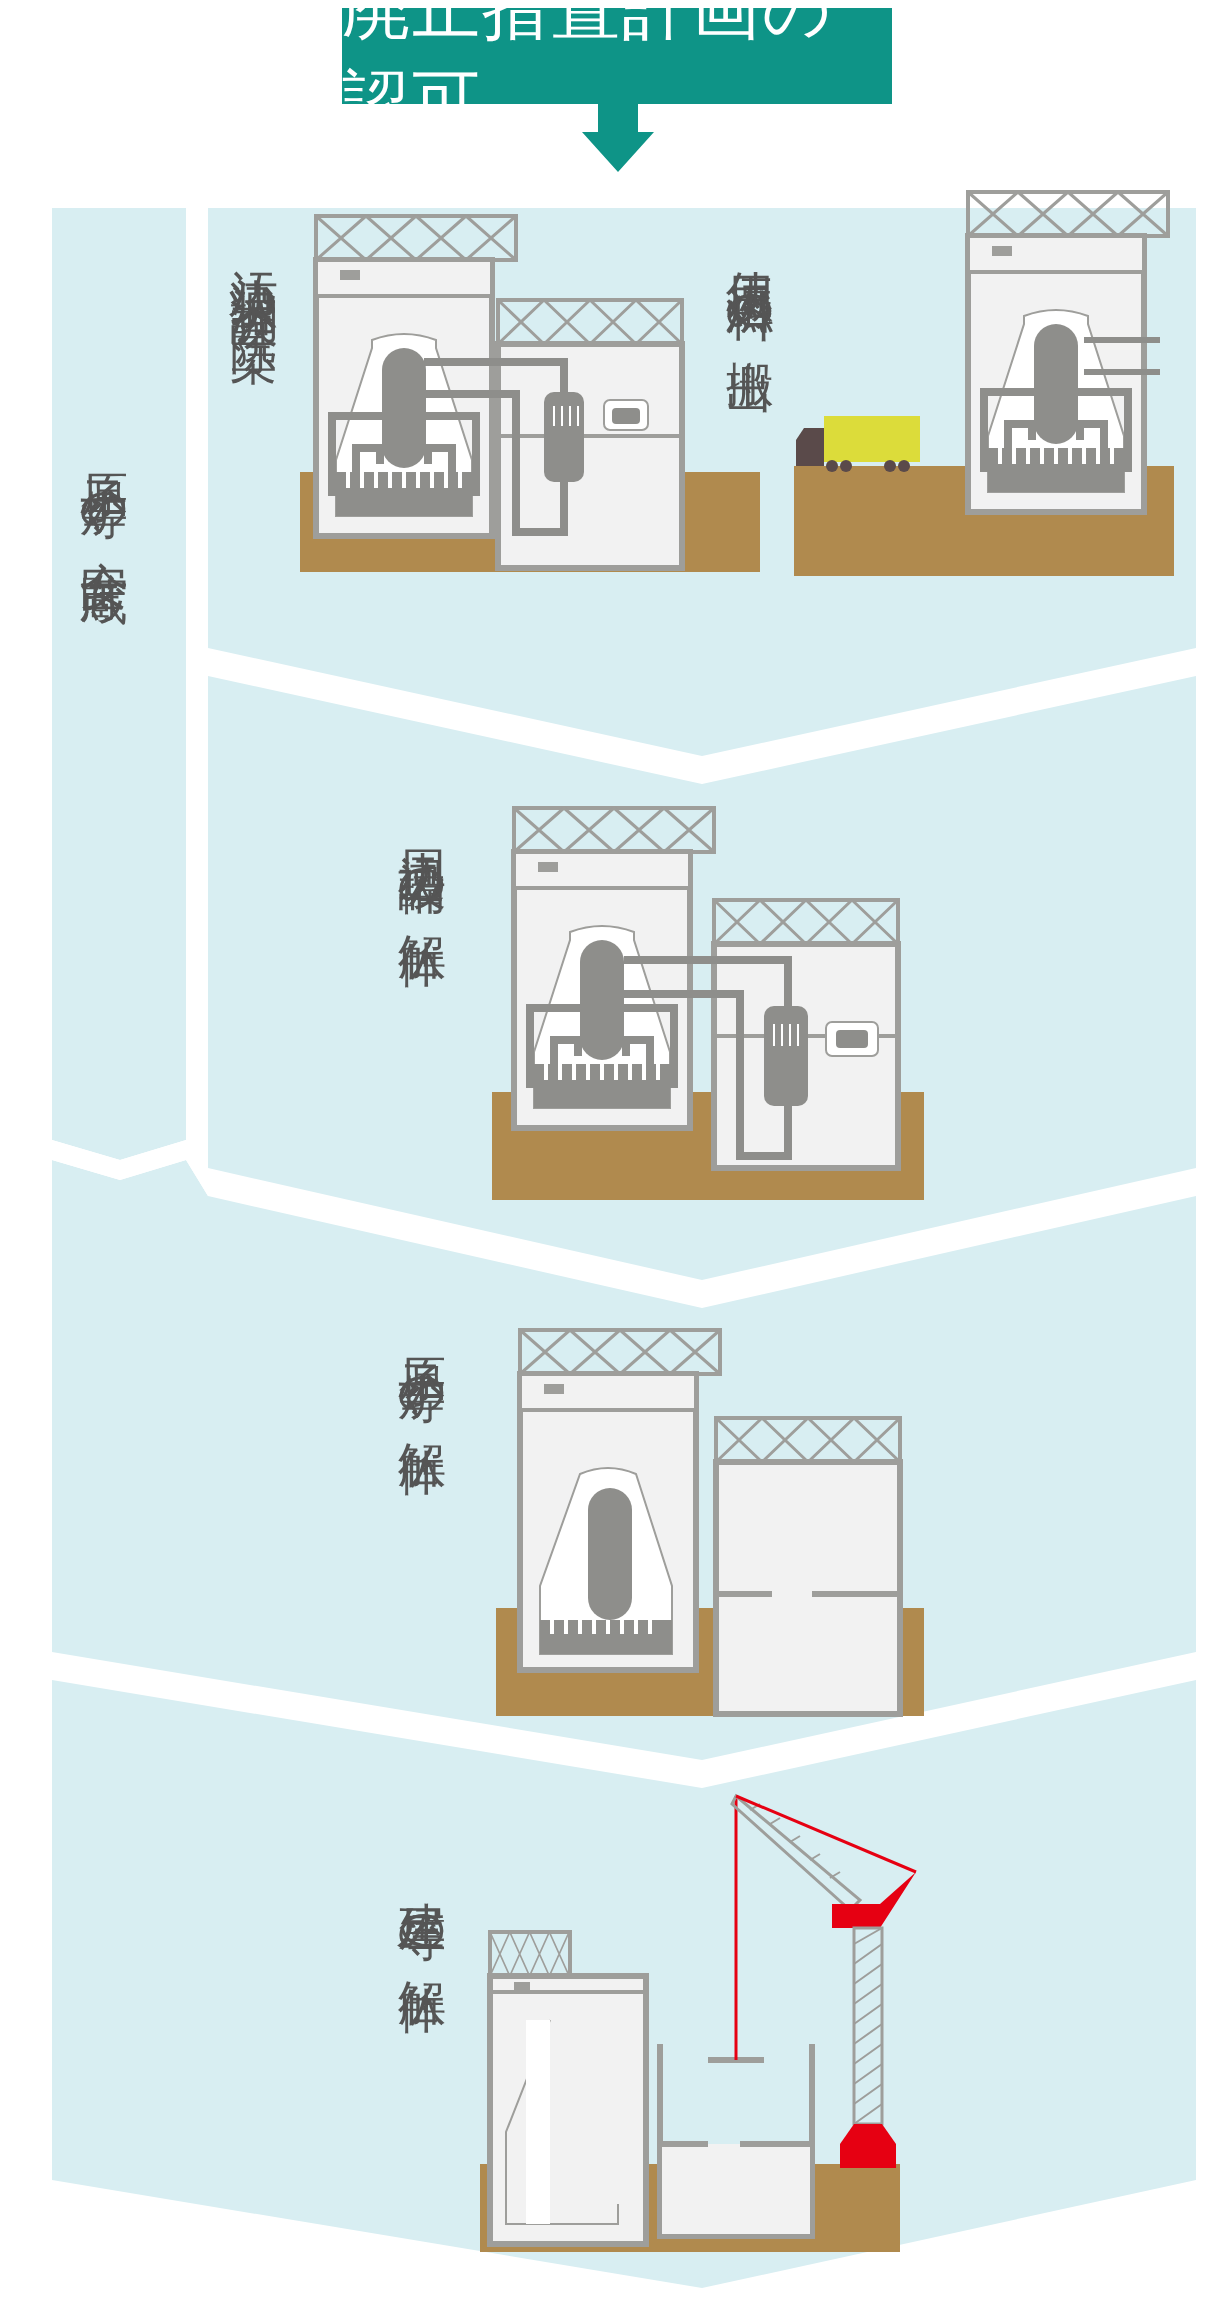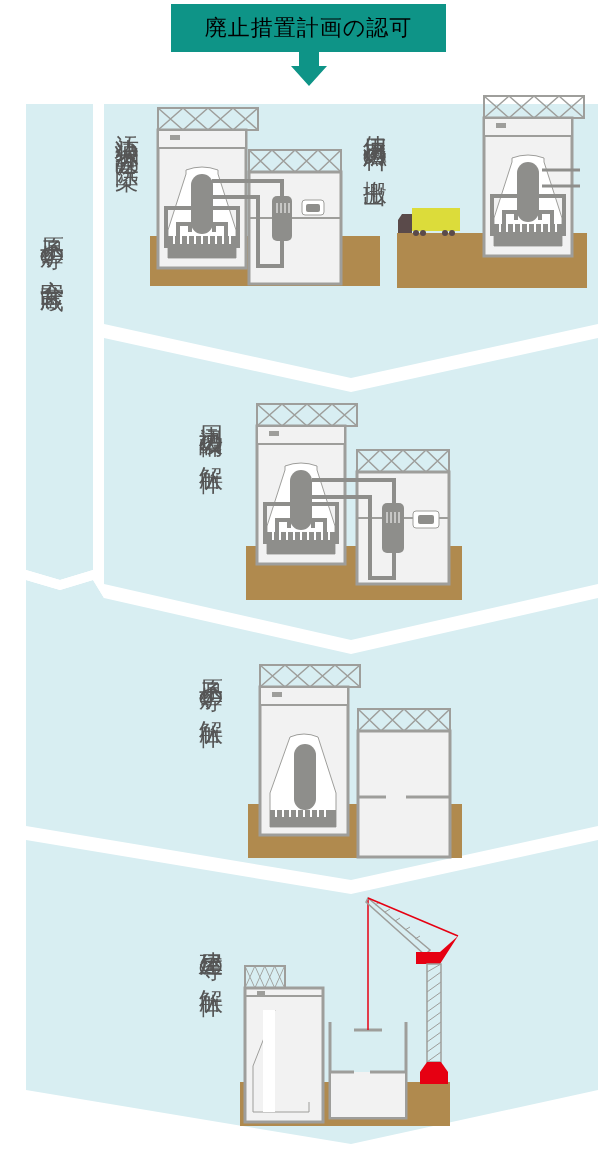--- a/index.html
+++ b/index.html
@@ -1,18 +1,18 @@
 <!DOCTYPE html>
 <html><head>
 <meta charset="utf-8">
 <style>
   html,body{margin:0;padding:0;background:#fff;}
   #root{position:relative;width:616px;height:1160px;overflow:hidden;font-family:"DejaVu Sans","Liberation Sans",sans-serif;}
   .bg{position:absolute;left:0;top:0;}
-  .title-box{position:absolute;left:171px;top:4px;width:275px;height:48px;background:#0e9487;color:#000000;font-size:22px;display:flex;align-items:center;justify-content:center;letter-spacing:1px;}
+  .title-box{position:absolute;left:171px;top:4px;width:275px;height:48px;background:#0e9487;color:#ffffff;font-size:34px;display:flex;align-items:center;justify-content:center;letter-spacing:1px;}
   .vlabel{position:absolute;writing-mode:vertical-rl;color:#555;font-size:24px;line-height:1;letter-spacing:3px;}
 </style>
 </head>
 <body>
 
 <div id="root">
 
   <svg class="bg" width="616" height="1160" viewBox="0 0 616 1160">
     <defs>
       <g id="truss5">

